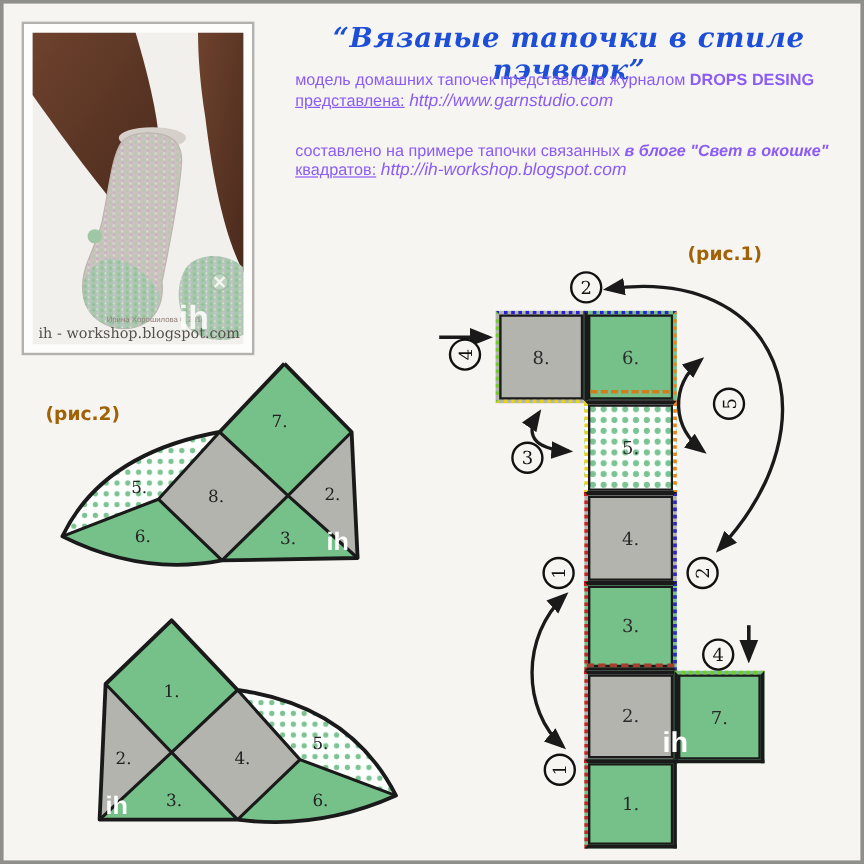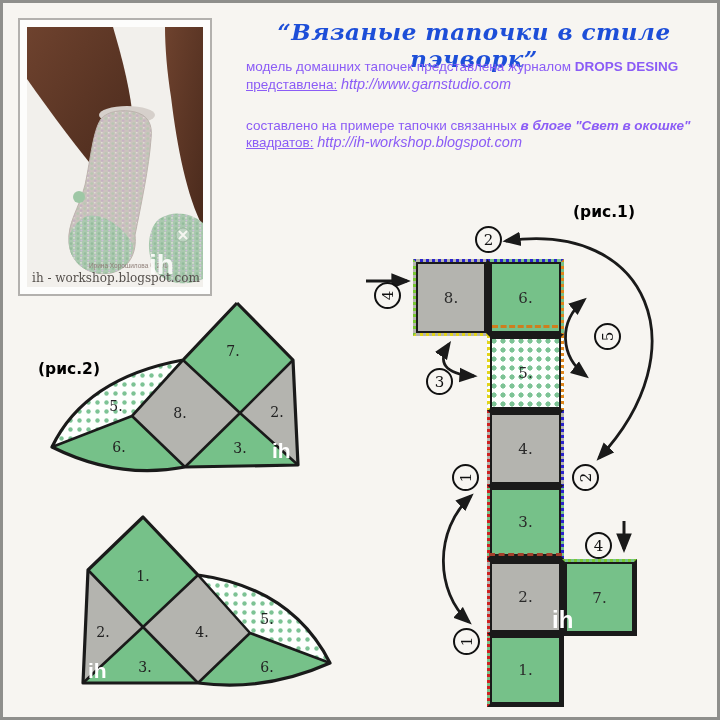--- a/index.html
+++ b/index.html
@@ -22,22 +22,22 @@
     letter-spacing:.5px;color:#1d4ed8;}
   .para{position:absolute;left:246px;font-size:13.5px;line-height:16.5px;color:#8b5cf6;}
   .para .b{font-weight:bold;}
   .para .u{text-decoration:underline;}
   .para .url{font-weight:normal;font-style:italic;font-size:14.5px;}
   .p1{top:59px;}
   .p2{top:101px;}
 
   
   .figlab{position:absolute;font-family:"DejaVu Sans", sans-serif;font-weight:bold;
-    font-size:15.5px;color:#000000;}
-  .fig2lab{left:38px;top:336px;margin-top:24px;}
+    font-size:15.5px;color:#a16207;}
+  .fig2lab{left:38px;top:336px;}
   .fig1lab{left:573px;top:203px;}
 
   
   .sq{position:absolute;box-sizing:border-box;display:flex;align-items:center;justify-content:center;
     border:3px solid #1a1a1a;box-shadow:inset 0 0 0 2px #1a1a1a;
     font-family:"DejaVu Serif", serif;font-size:15px;color:#2a2a2a;}
   .fill-gray{background:#b4b4af;}
   .fill-green{background:#76c189;}
   .fill-polka{background-color:#fdfffd;
     background-image:radial-gradient(circle at 4px 4px,#7cc394 2.3px,rgba(0,0,0,0) 2.9px);

